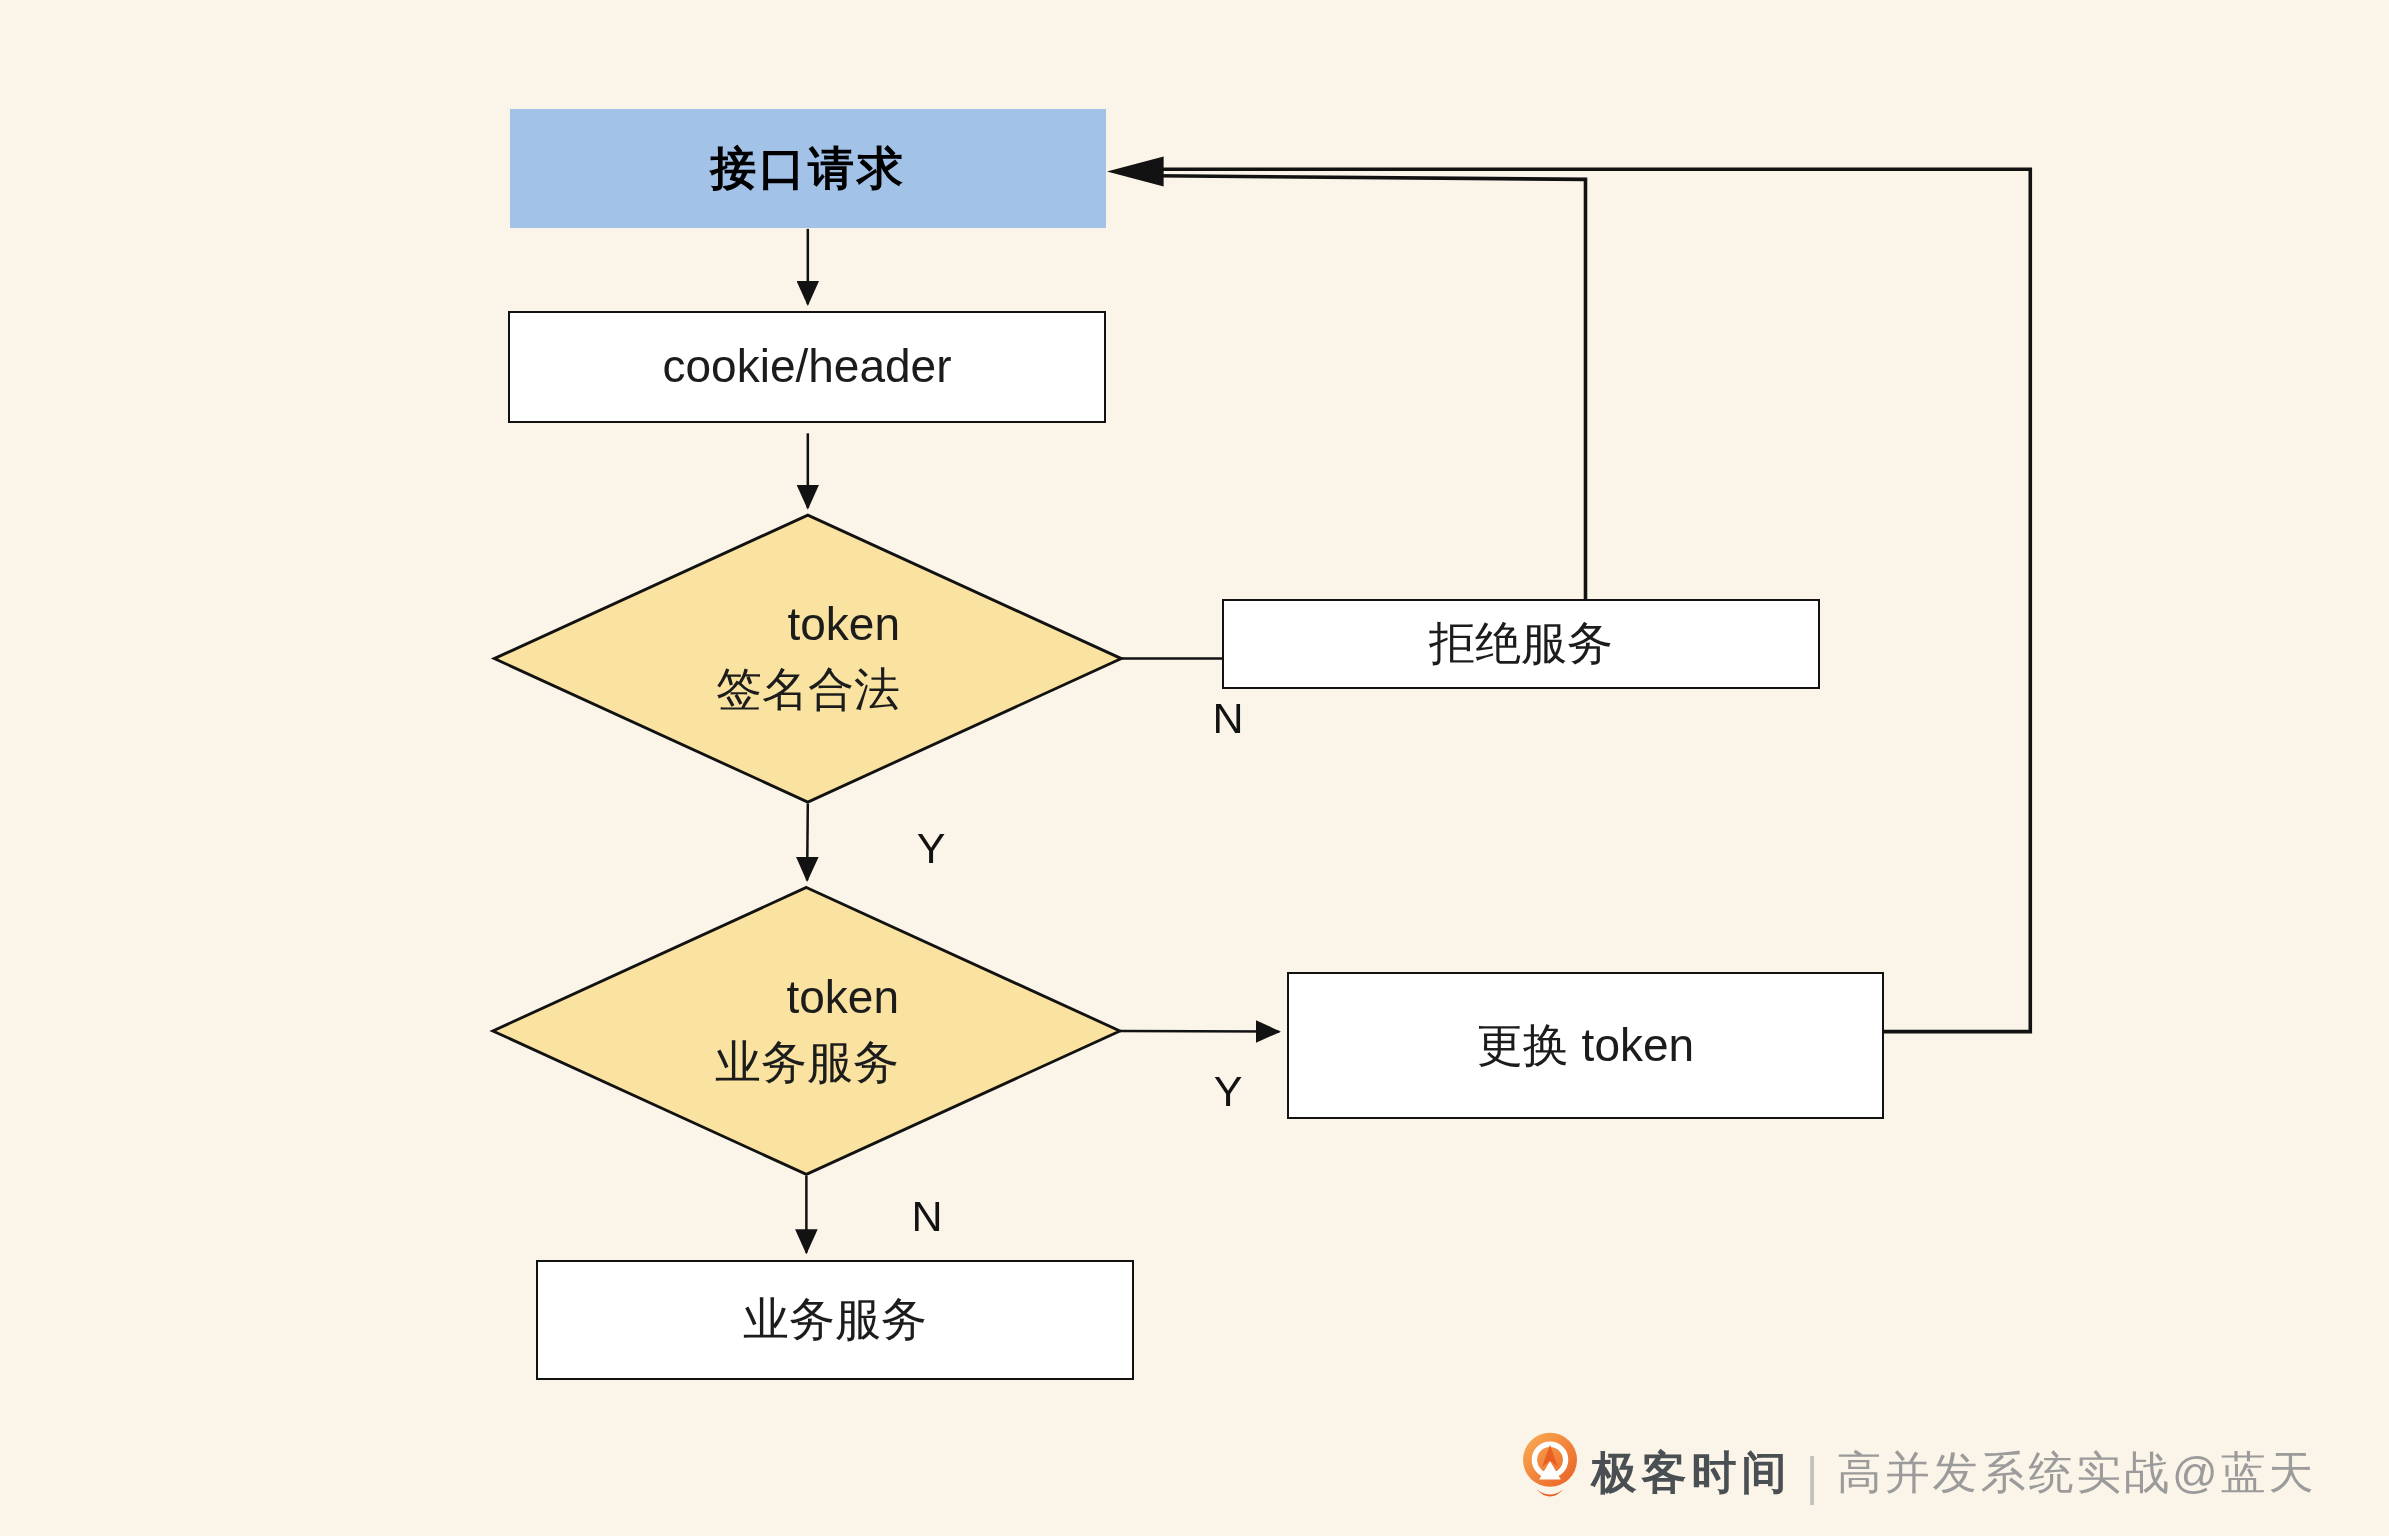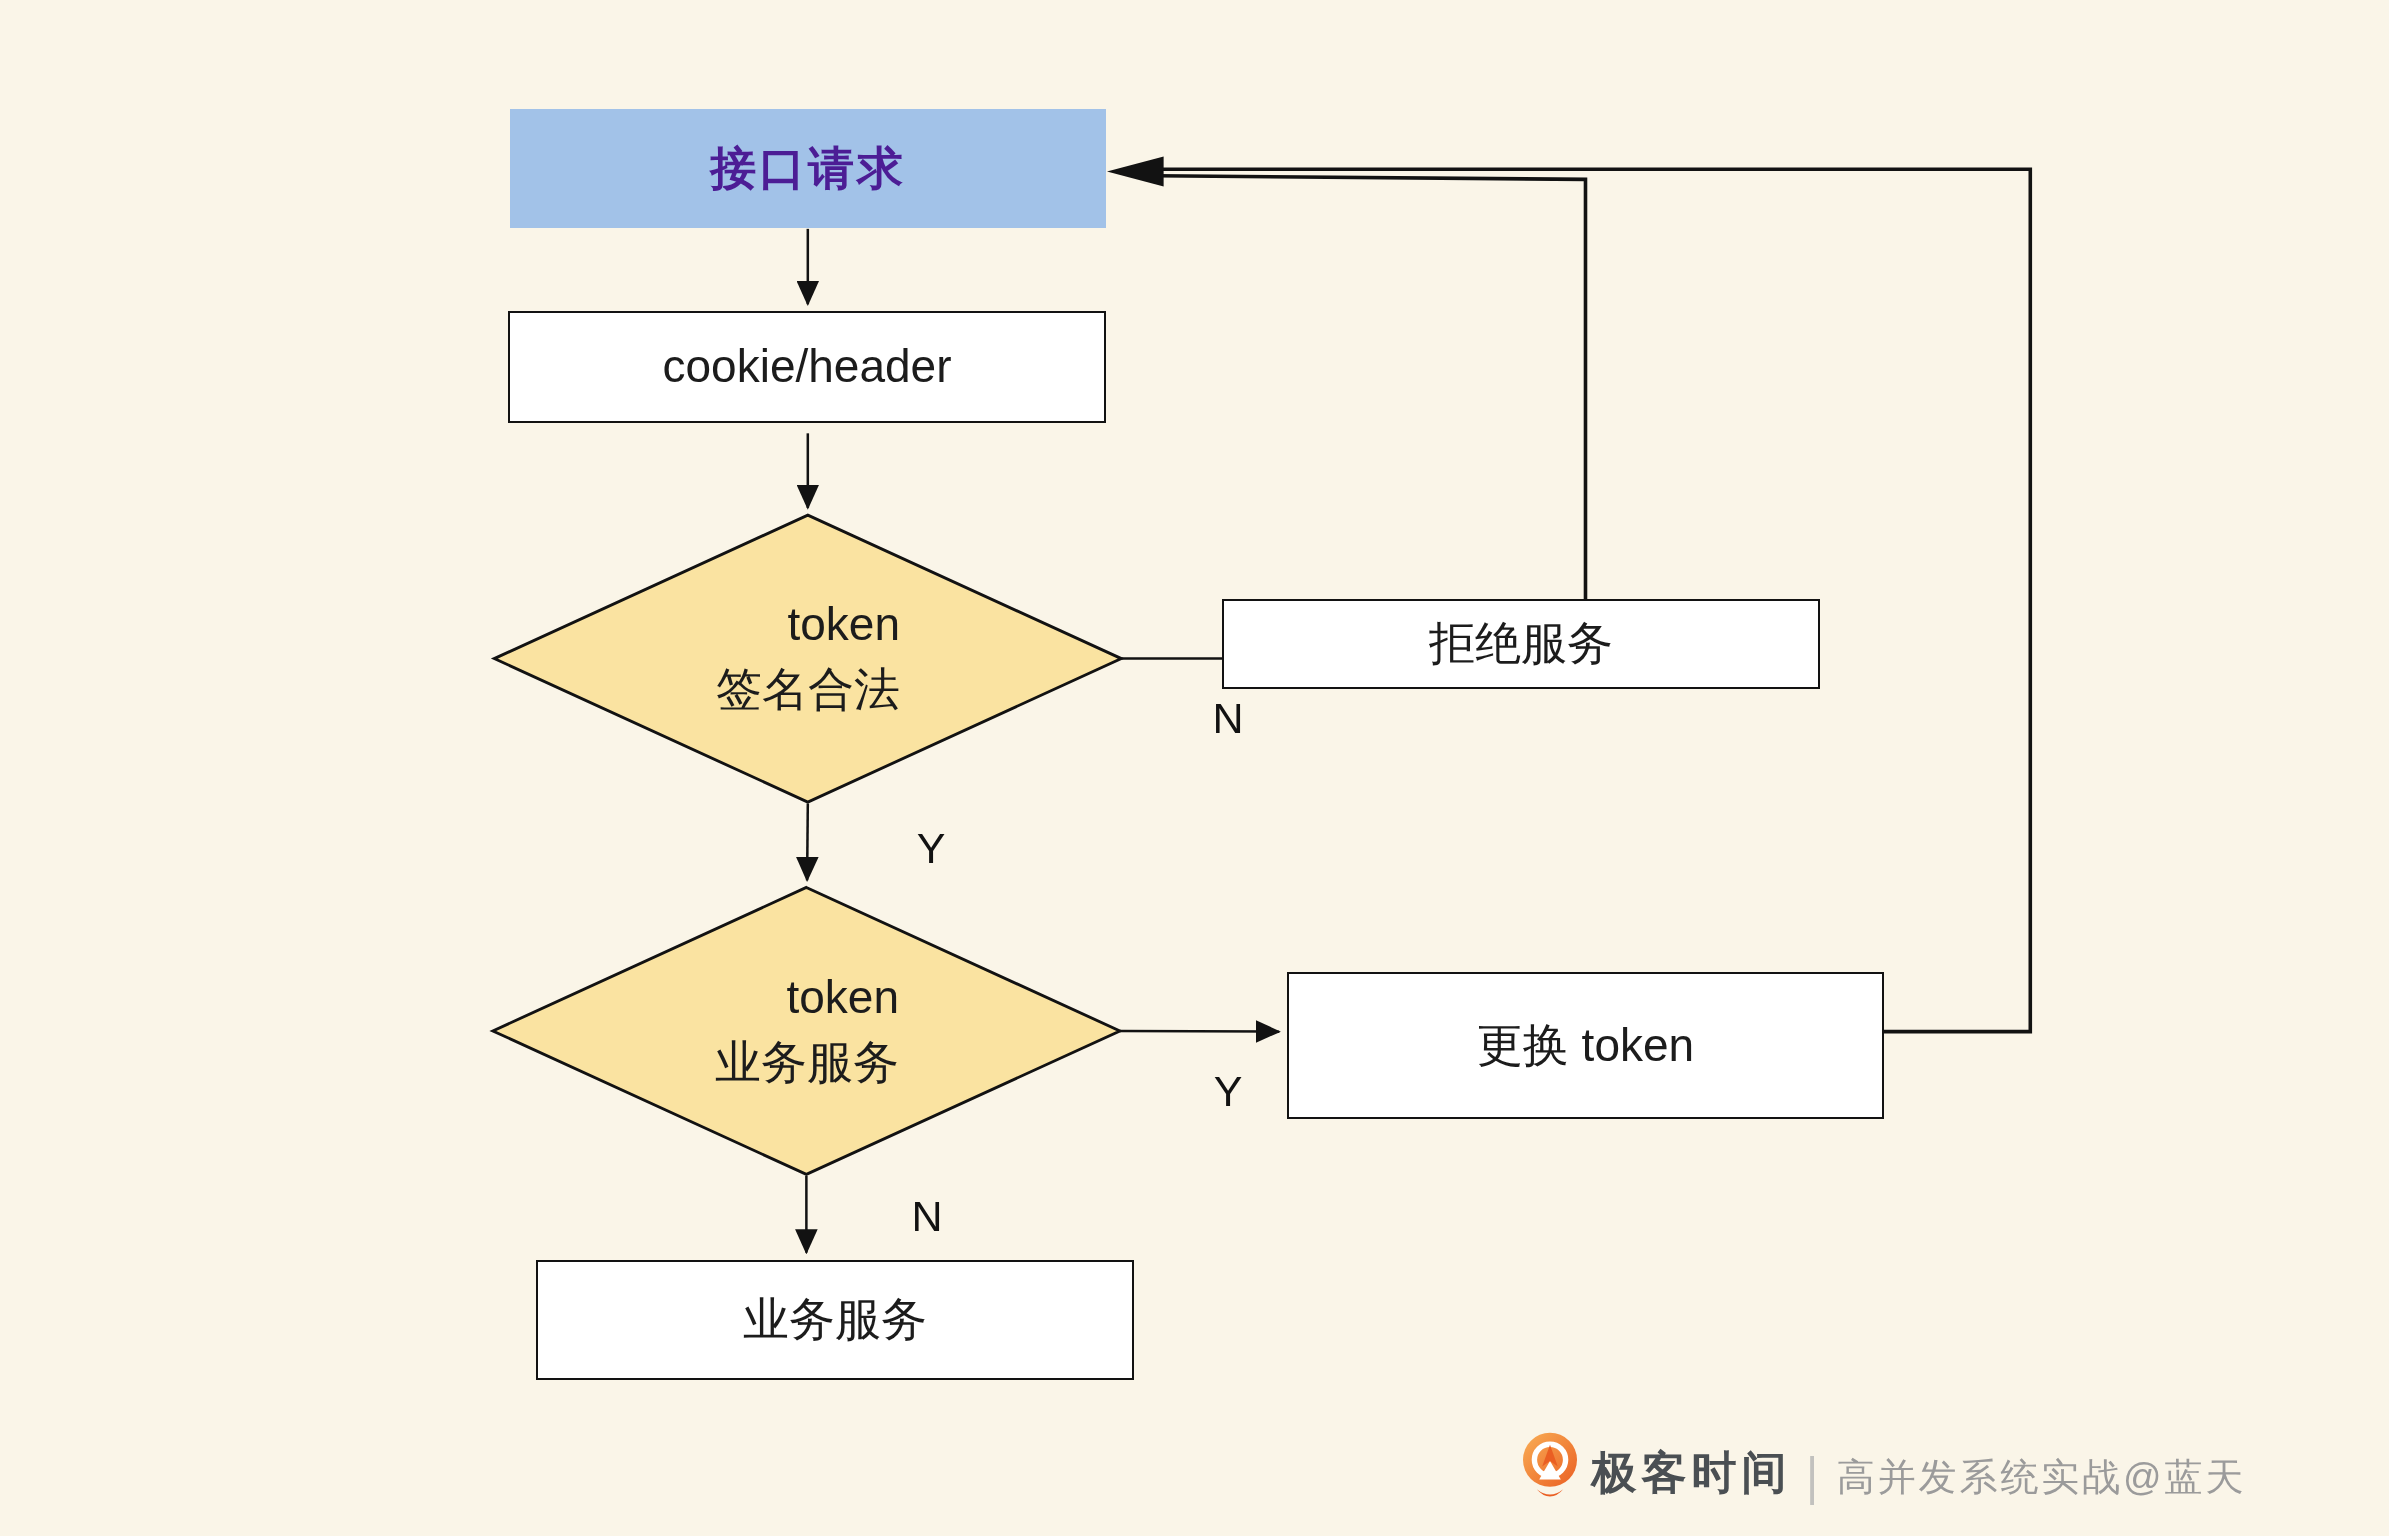--- a/index.html
+++ b/index.html
@@ -21,21 +21,21 @@
     line-height:1.2;
   }
   .box-white{
     background:#FFFFFF;
     border:2.9px solid #121212;
   }
   .box-blue{
     background:#A2C2E8;
     border:none;
     font-weight:bold;
-    color:#4c1d95;
+    color:#000000;
     letter-spacing:2.9px;
   }
   .diamond-label{
     position:absolute;
     transform:translate(-50%,-50%);
     text-align:right;
     font-size:46px;
     line-height:1.42;
     color:#1c1c1c;
     white-space:nowrap;
@@ -63,21 +63,21 @@
     letter-spacing:5px;
   }
   .divider{
     font-size:47px;
     color:#C2C1BE;
     font-weight:300;
     margin:0 18.7px 0 14.4px;
     transform:scaleY(1.1);
   }
   .credit{
-    font-size:38px;
+    font-size:45px;
     color:#9B9B9B;
     letter-spacing:2.9px;
   }
 </style>
 </head>
 <body>
 
 <div id="canvas">
 
   <svg class="connectors" viewBox="0 0 3330 2141" xmlns="http://www.w3.org/2000/svg">

